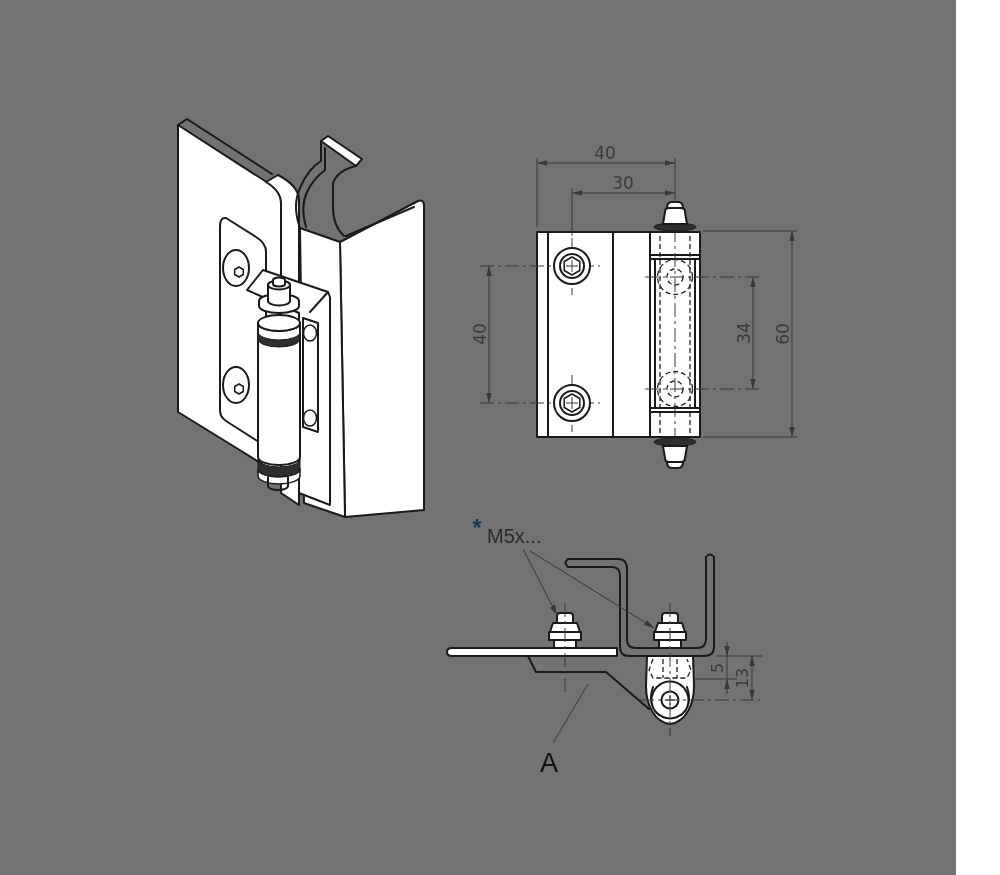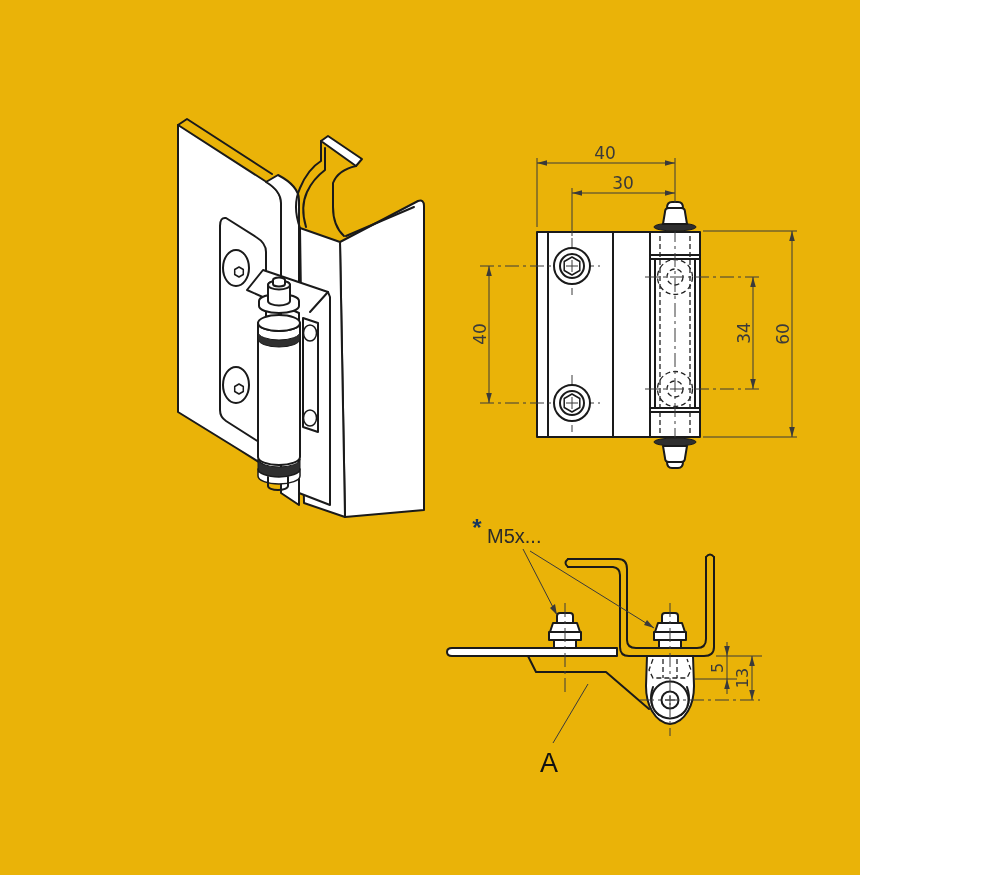--- a/index.html
+++ b/index.html
@@ -1,16 +1,16 @@
 <!DOCTYPE html>
 <html><head>
 <meta charset="utf-8">
 <style>
   html,body{margin:0;padding:0;background:#ffffff;}
-  .canvas{position:relative;width:860px;height:875px;background:#eab308;overflow:hidden;
+  .canvas{position:relative;width:956px;height:875px;background:#737373;overflow:hidden;
           font-family:"Liberation Sans",sans-serif;}
   svg{position:absolute;left:0;top:0;}
   
   .ol   {fill:none;stroke:#1a1a1a;stroke-width:2;stroke-linejoin:round;stroke-linecap:round;}
   .ol15 {fill:none;stroke:#1a1a1a;stroke-width:1.5;stroke-linejoin:round;stroke-linecap:round;}
   .fw   {fill:#ffffff;}
   .darkband{fill:#2f2f2f;stroke:#1a1a1a;stroke-width:1;}
   .thin {fill:none;stroke:#3a3a3a;stroke-width:1;}
   .cl   {fill:none;stroke:#3a3a3a;stroke-width:1;stroke-dasharray:14 4 3 4;}
   .hid  {fill:none;stroke:#222222;stroke-width:1.3;stroke-dasharray:5 3;}

